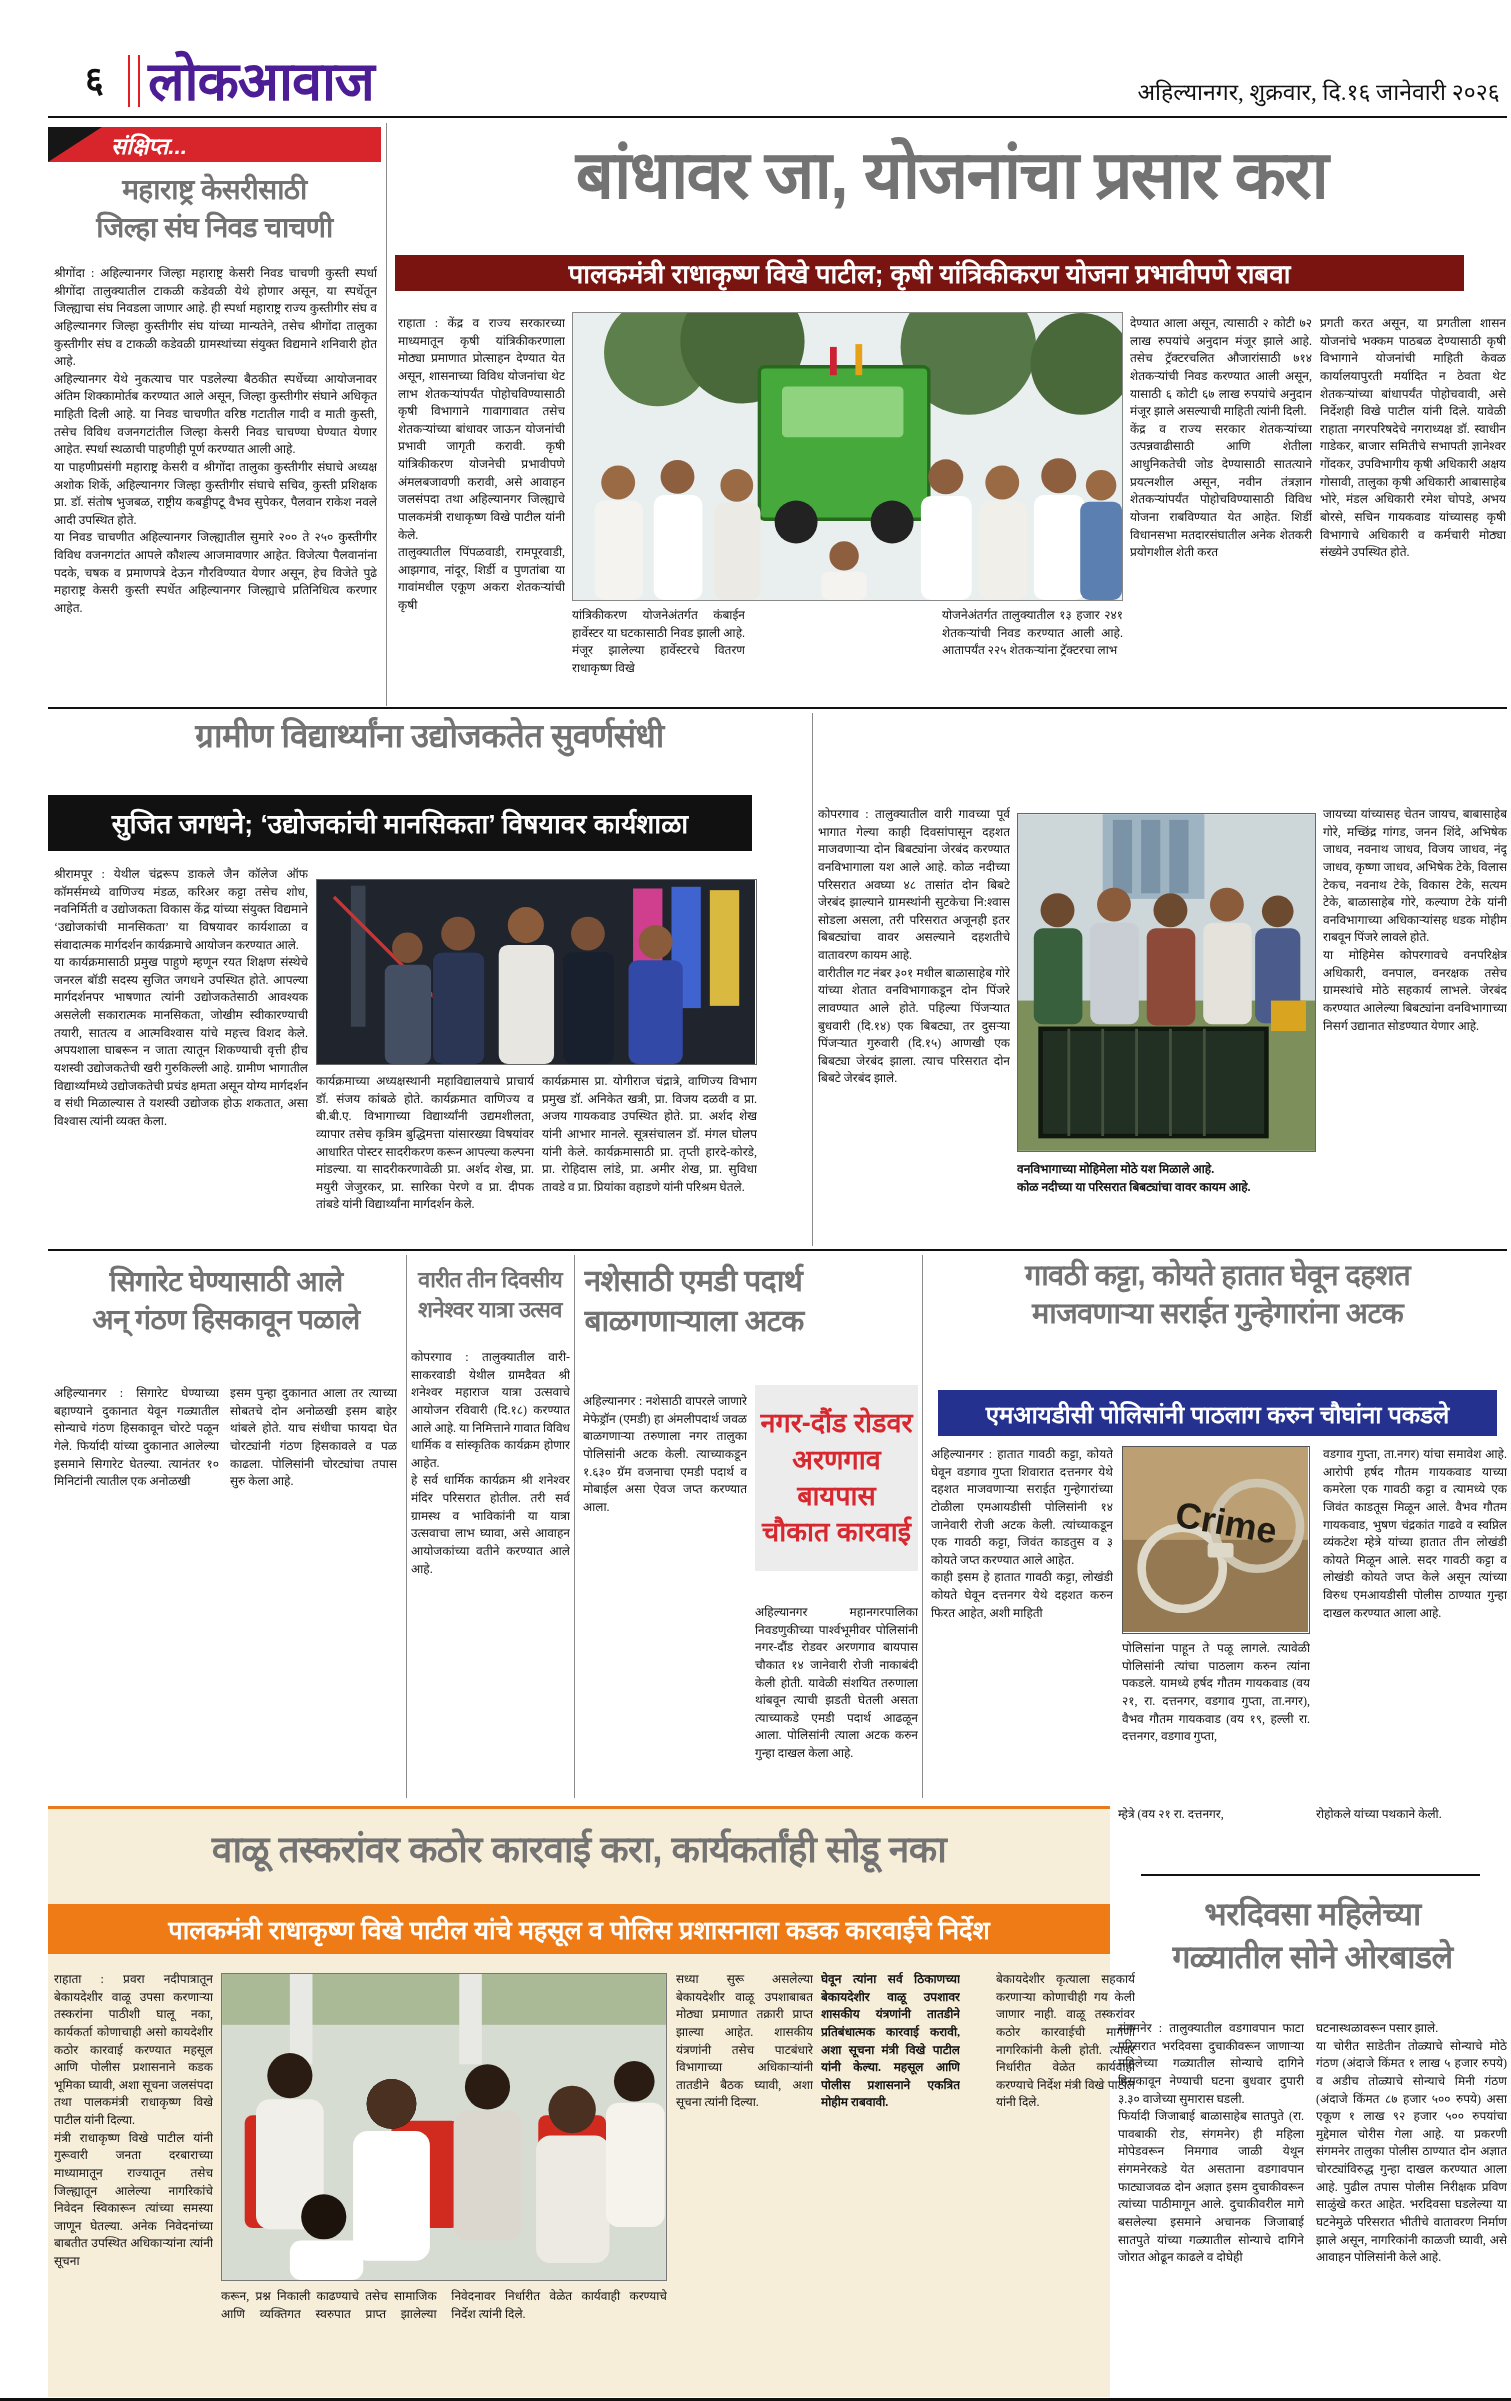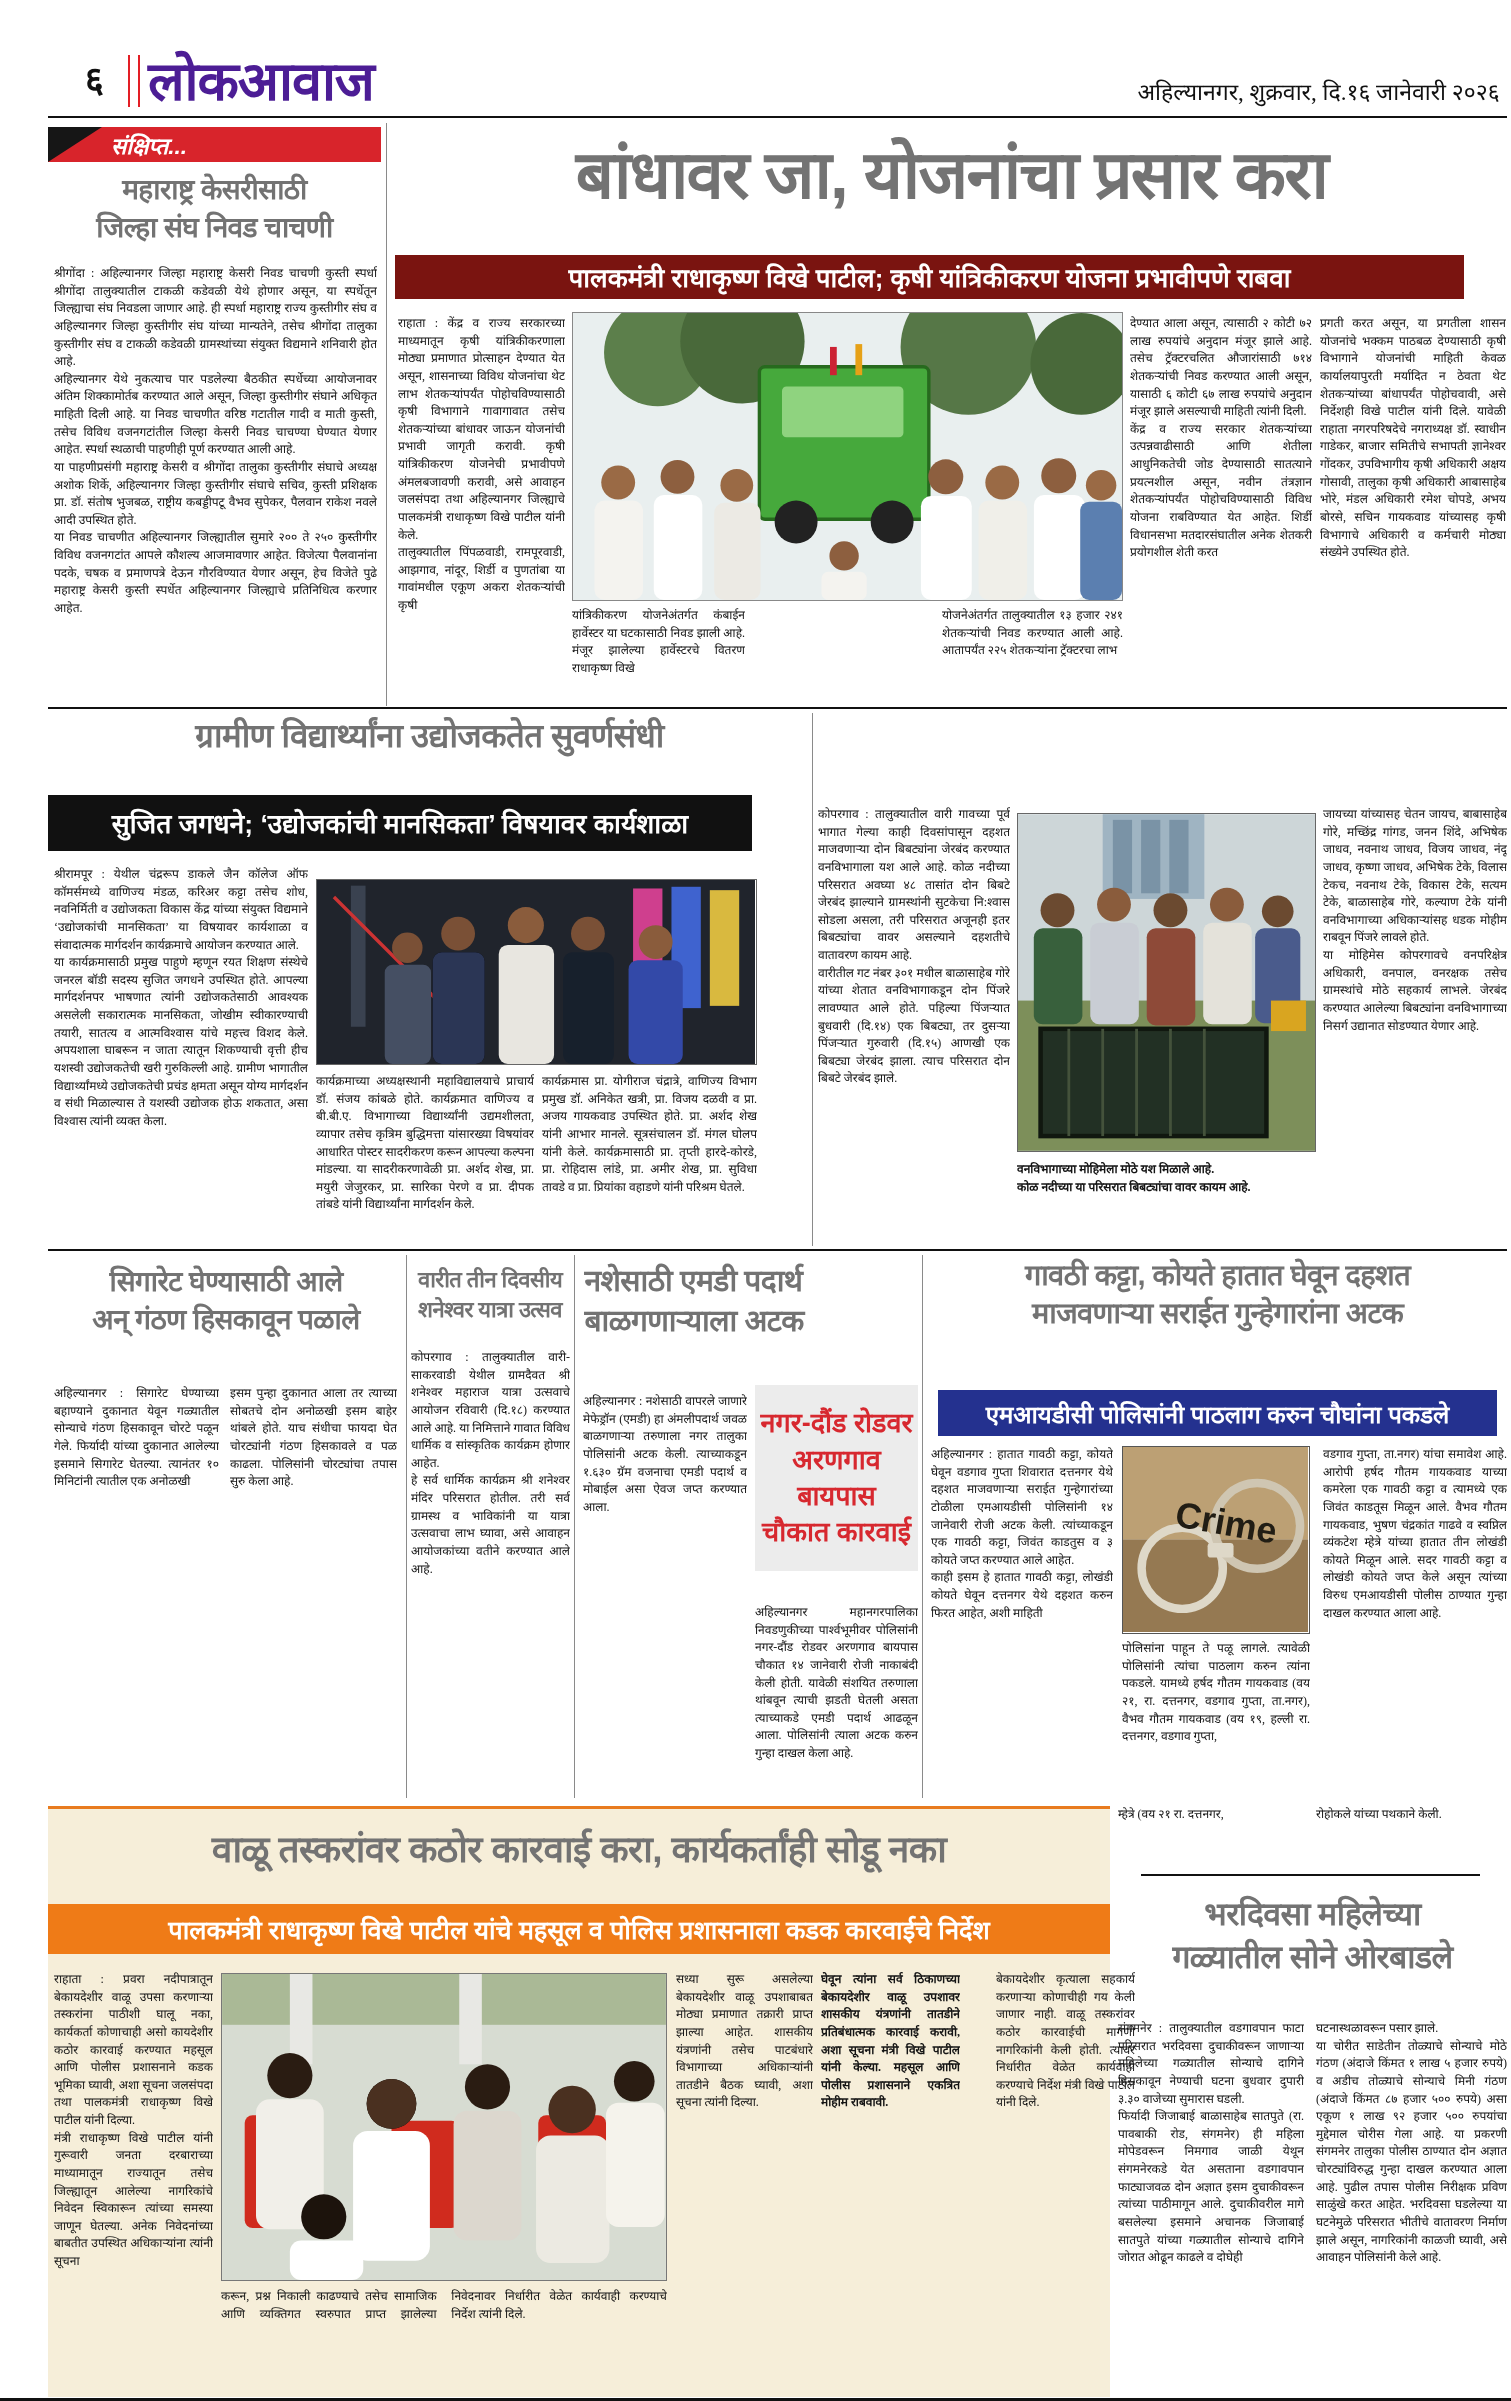--- a/index.html
+++ b/index.html
@@ -34,21 +34,21 @@
   </div>
   <div class="abs hl" style="left:48px;top:171px;width:333px;font-size:28px;line-height:1.35;">महाराष्ट्र केसरीसाठी
 जिल्हा संघ निवड चाचणी</div>
   <div class="abs col" style="left:54px;top:265px;width:323px;height:436px;">श्रीगोंदा : अहिल्यानगर जिल्हा महाराष्ट्र केसरी निवड चाचणी कुस्ती स्पर्धा श्रीगोंदा तालुक्यातील टाकळी कडेवळी येथे होणार असून, या स्पर्धेतून जिल्ह्याचा संघ निवडला जाणार आहे. ही स्पर्धा महाराष्ट्र राज्य कुस्तीगीर संघ व अहिल्यानगर जिल्हा कुस्तीगीर संघ यांच्या मान्यतेने, तसेच श्रीगोंदा तालुका कुस्तीगीर संघ व टाकळी कडेवळी ग्रामस्थांच्या संयुक्त विद्यमाने शनिवारी होत आहे.
 अहिल्यानगर येथे नुकत्याच पार पडलेल्या बैठकीत स्पर्धेच्या आयोजनावर अंतिम शिक्कामोर्तब करण्यात आले असून, जिल्हा कुस्तीगीर संघाने अधिकृत माहिती दिली आहे. या निवड चाचणीत वरिष्ठ गटातील गादी व माती कुस्ती, तसेच विविध वजनगटांतील जिल्हा केसरी निवड चाचण्या घेण्यात येणार आहेत. स्पर्धा स्थळाची पाहणीही पूर्ण करण्यात आली आहे.
 या पाहणीप्रसंगी महाराष्ट्र केसरी व श्रीगोंदा तालुका कुस्तीगीर संघाचे अध्यक्ष अशोक शिर्के, अहिल्यानगर जिल्हा कुस्तीगीर संघाचे सचिव, कुस्ती प्रशिक्षक प्रा. डॉ. संतोष भुजबळ, राष्ट्रीय कबड्डीपटू वैभव सुपेकर, पैलवान राकेश नवले आदी उपस्थित होते.
 या निवड चाचणीत अहिल्यानगर जिल्ह्यातील सुमारे २०० ते २५० कुस्तीगीर विविध वजनगटांत आपले कौशल्य आजमावणार आहेत. विजेत्या पैलवानांना पदके, चषक व प्रमाणपत्रे देऊन गौरविण्यात येणार असून, हेच विजेते पुढे महाराष्ट्र केसरी कुस्ती स्पर्धेत अहिल्यानगर जिल्ह्याचे प्रतिनिधित्व करणार आहेत.</div>
   <div class="abs vrule" style="left:386px;top:123px;height:583px;"></div>
 
   <div class="abs hl" style="left:395px;top:137px;width:1113px;font-size:67px;letter-spacing:-1.7px;">बांधावर जा, योजनांचा प्रसार करा</div>
-  <div class="abs bar" style="left:395px;top:255px;width:1069px;height:44px;background:#7a1410;font-size:26px;">पालकमंत्री राधाकृष्ण विखे पाटील; कृषी यांत्रिकीकरण योजना प्रभावीपणे राबवा</div>
+  <div class="abs bar" style="left:395px;top:255px;width:1069px;height:36px;background:#7a1410;font-size:26px;">पालकमंत्री राधाकृष्ण विखे पाटील; कृषी यांत्रिकीकरण योजना प्रभावीपणे राबवा</div>
 
   <div class="abs col" style="left:398px;top:315px;width:167px;height:390px;">राहाता : केंद्र व राज्य सरकारच्या माध्यमातून कृषी यांत्रिकीकरणाला मोठ्या प्रमाणात प्रोत्साहन देण्यात येत असून, शासनाच्या विविध योजनांचा थेट लाभ शेतकऱ्यांपर्यंत पोहोचविण्यासाठी कृषी विभागाने गावागावात तसेच शेतकऱ्यांच्या बांधावर जाऊन योजनांची प्रभावी जागृती करावी. कृषी यांत्रिकीकरण योजनेची प्रभावीपणे अंमलबजावणी करावी, असे आवाहन जलसंपदा तथा अहिल्यानगर जिल्ह्याचे पालकमंत्री राधाकृष्ण विखे पाटील यांनी केले.
 तालुक्यातील पिंपळवाडी, रामपूरवाडी, आझगाव, नांदूर, शिर्डी व पुणतांबा या गावांमधील एकूण अकरा शेतकऱ्यांची कृषी</div>
 
   <div class="abs" style="left:572px;top:312px;width:551px;height:289px;border:1.1px solid #888;box-sizing:border-box;">
     <svg width="549" height="287" viewBox="0 0 972 508">
       <rect x="0" y="0" width="972" height="508" fill="#e9efef"></rect>
       <circle cx="150" cy="70" r="95" fill="#5c7f4b"></circle>
         <circle cx="300" cy="50" r="110" fill="#49693a"></circle>
       <circle cx="700" cy="60" r="120" fill="#567747"></circle>

